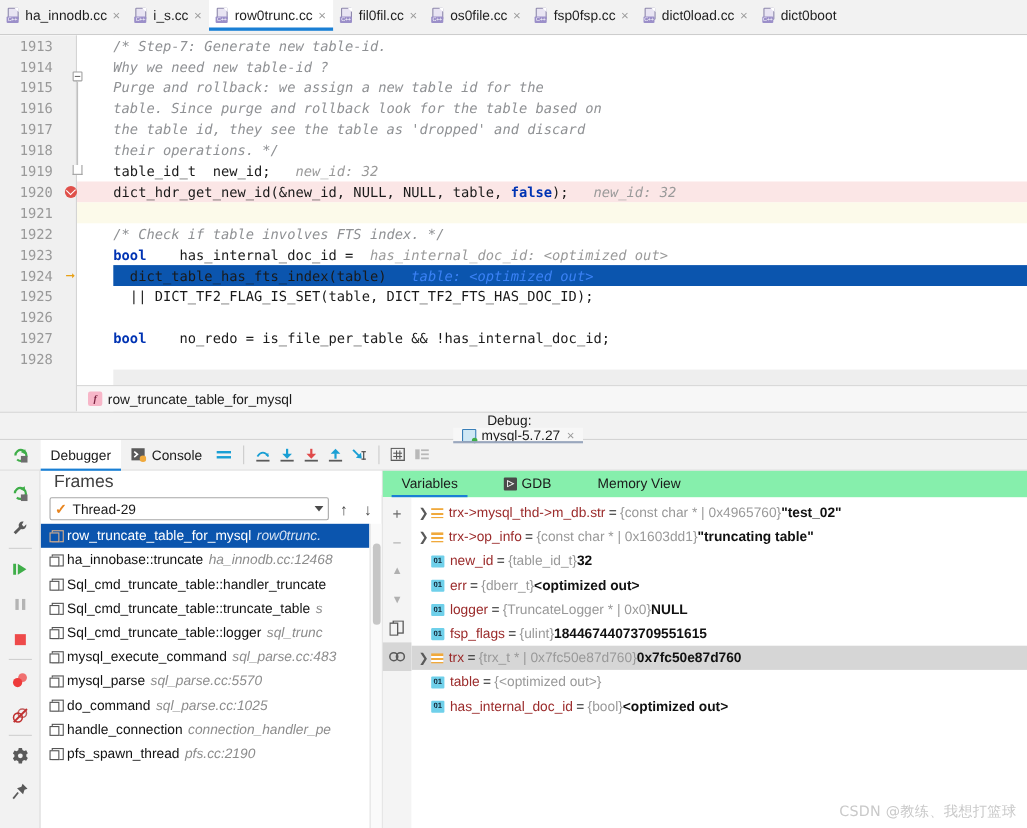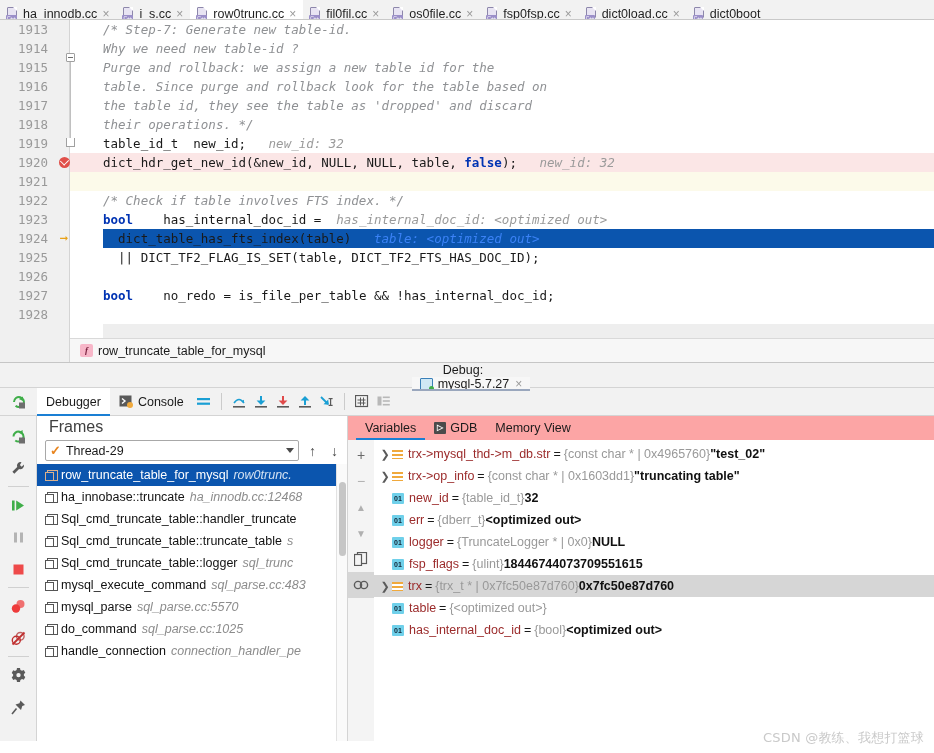--- a/index.html
+++ b/index.html
@@ -9,25 +9,24 @@
     font-size: 12px;
     background: #ffffff;
     overflow: hidden;
     color: #1a1a1a;
   }
   #app { position: relative; width: 934px; height: 753px; }
 
   
   .tabbar {
     display: flex; align-items: stretch;
-    height: 20px;
+    height: 32px;
     background: #f2f2f2;
     border-bottom: 1px solid #c9c9c9;
     overflow: hidden;
-    text-decoration: underline;
   }
   .etab {
     display: flex; align-items: center; gap: 4px;
     padding: 0 7px 0 6px;
     height: 28px;
     white-space: nowrap;
     font-size: 12.5px;
     color: #1f1f1f;
     background: #f2f2f2;
     position: relative;
@@ -217,21 +216,21 @@
   }
   .frame.sel .fr-ic::before{ border-color:#d9b08c; }
   .frame.sel .fr-ic::after{ border-color:#d9b08c; background:#0b55ae; }
 
   .frames-scroll { width:11px; background:#fafafa; border-left:1px solid #e2e2e2; position:relative; }
   .frames-scroll .thumb { position:absolute; left:2px; top:18px; width:7px; height:74px;
                           background:#c6c6c6; border-radius:4px; }
 
   
   .vars-pane { flex:1; display:flex; flex-direction:column; background:#fff; }
-  .vars-tabs { height:24px; display:flex; align-items:flex-start; background:#fca5a5; padding-left:8px; }
+  .vars-tabs { height:24px; display:flex; align-items:flex-start; background:#86efac; padding-left:8px;gap:24px; }
   .vtab { display:flex; align-items:center; gap:4px; height:24px; padding:0 9px; font-size:12.5px;
           position:relative; }
   .vtab.active::after{ content:""; position:absolute; left:0; right:0; bottom:0; height:2px; background:#1a7fd4; }
   .gdb-ic { background:#4a4a4a; color:#fff; font-size:8px; width:12px; height:12px;
             line-height:12px; text-align:center; border-radius:1px; font-weight:bold; }
 
   .vars-body { flex:1; display:flex; }
   .vars-rail { width:26px; background:#f4f4f4; display:flex; flex-direction:column;
                align-items:center; padding-top:2px; }
   .vr-ic { width:26px; height:26px; display:flex; align-items:center; justify-content:center;
@@ -577,20 +576,25 @@
             </div>
             <div class="frame">
               <span class="fr-ic"></span>
               <span>do_command</span>
               <span class="floc">sql_parse.cc:1025</span>
             </div>
             <div class="frame">
               <span class="fr-ic"></span>
               <span>handle_connection</span>
               <span class="floc">connection_handler_pe</span>
+            </div>
+            <div class="frame">
+              <span class="fr-ic"></span>
+              <span>pfs_spawn_thread</span>
+              <span class="floc">pfs.cc:2190</span>
             </div>
           </div>
         <div class="frames-scroll">
           <div class="thumb"></div>
         </div>
       </div>
     </div>
 
     <div class="vars-pane">
       <div class="vars-tabs">

